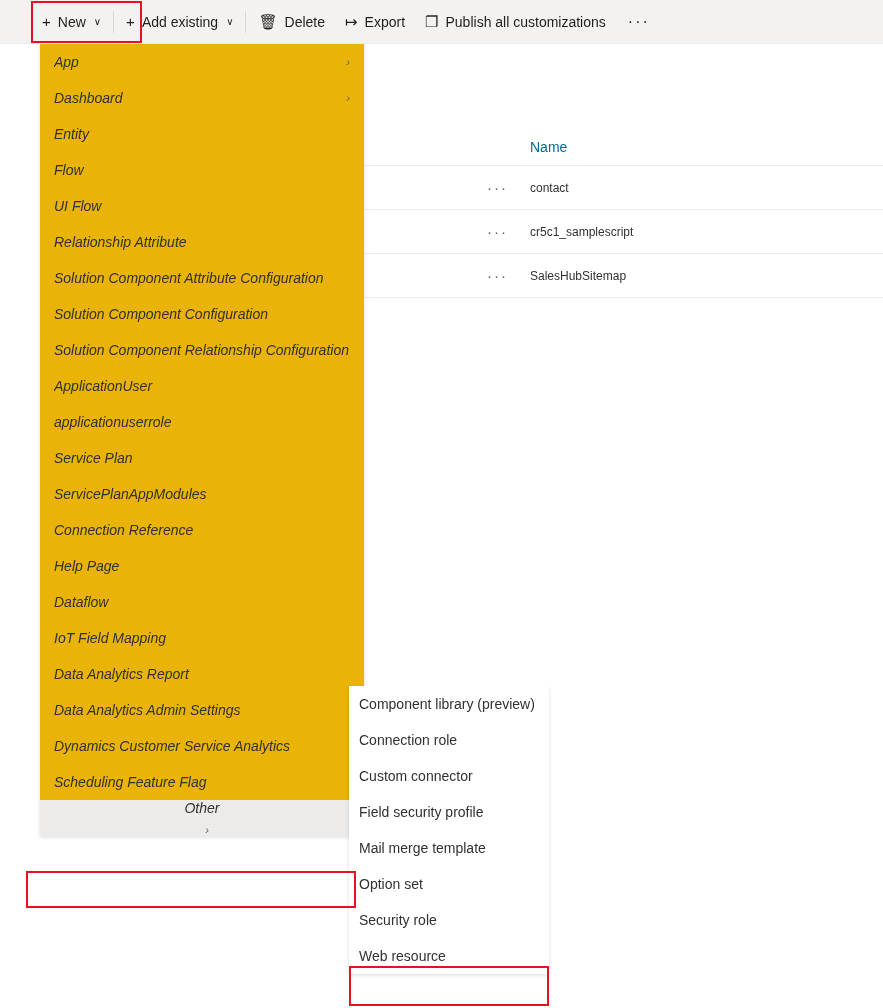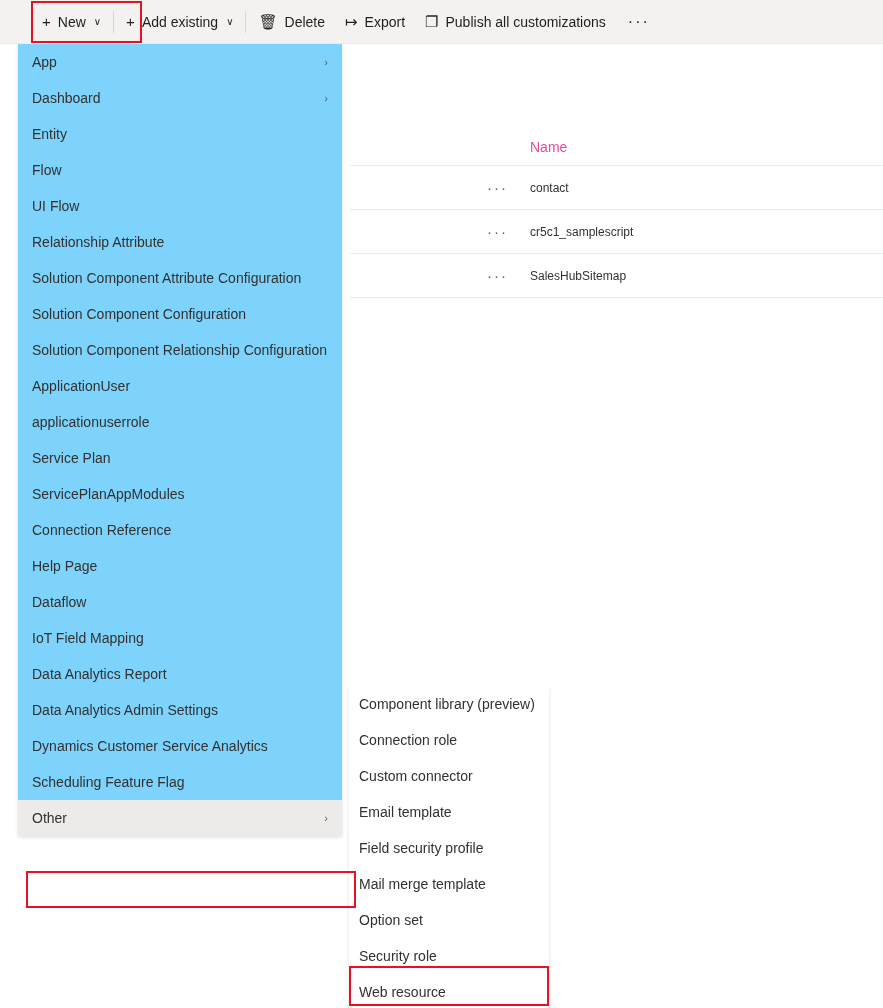--- a/index.html
+++ b/index.html
@@ -80,27 +80,28 @@
     pointer-events: none;
     z-index: 50;
   }
   .hl-new      { left: 31px;  top: 1px;   width: 111px; height: 42px; }
   .hl-other    { left: 26px;  top: 871px; width: 330px; height: 37px; }
   .hl-webres   { left: 349px; top: 966px; width: 200px; height: 40px; }
 
   
   .menu-primary {
     position: absolute;
-    left: 18px;
+    left: 40px;
     top: 44px;
     width: 324px;
-    background: #7dd3fc;
+    background: #eab308;
     box-shadow: 0 1.6px 3.6px rgba(0,0,0,0.13), 0 0.3px 0.9px rgba(0,0,0,0.10);
     padding: 0;
     box-sizing: border-box;
+    font-style: italic;
   }
   .menu-item {
     height: 36px;
     display: flex;
     align-items: center;
     padding: 0 14px;
     font-size: 14px;
     color: #323130;
     cursor: pointer;
     box-sizing: border-box;
@@ -112,20 +113,21 @@
     text-overflow: ellipsis;
   }
   .menu-item .submenu-chev {
     flex: 0 0 auto;
     font-size: 11px;
     color: #605e5c;
     margin-left: 10px;
   }
   .menu-item.selected {
     background: #edebe9;
+    flex-direction: column;
   }
 
   
   .menu-secondary {
     position: absolute;
     left: 349px;
     top: 686px;
     width: 200px;
     background: #ffffff;
     box-shadow: 0 1.6px 3.6px rgba(0,0,0,0.13), 0 0.3px 0.9px rgba(0,0,0,0.10);
@@ -153,21 +155,21 @@
     height: 38px;
     border-bottom: 1px solid #edebe9;
     box-sizing: border-box;
     display: flex;
     align-items: center;
   }
   .grid-header .col-name {
     position: absolute;
     left: 180px;
     font-size: 14px;
-    color: #ec4899;
+    color: #0369a1;
   }
   .grid-row {
     position: absolute;
     left: 0;
     width: 533px;
     height: 44px;
     border-bottom: 1px solid #edebe9;
     box-sizing: border-box;
     display: flex;
     align-items: center;
@@ -346,23 +348,20 @@
   <div class="menu-item">
     <span class="label">Component library (preview)</span>
   </div>
   <div class="menu-item">
     <span class="label">Connection role</span>
   </div>
   <div class="menu-item">
     <span class="label">Custom connector</span>
   </div>
   <div class="menu-item">
-    <span class="label">Email template</span>
-  </div>
-  <div class="menu-item">
     <span class="label">Field security profile</span>
   </div>
   <div class="menu-item">
     <span class="label">Mail merge template</span>
   </div>
   <div class="menu-item">
     <span class="label">Option set</span>
   </div>
   <div class="menu-item">
     <span class="label">Security role</span>

